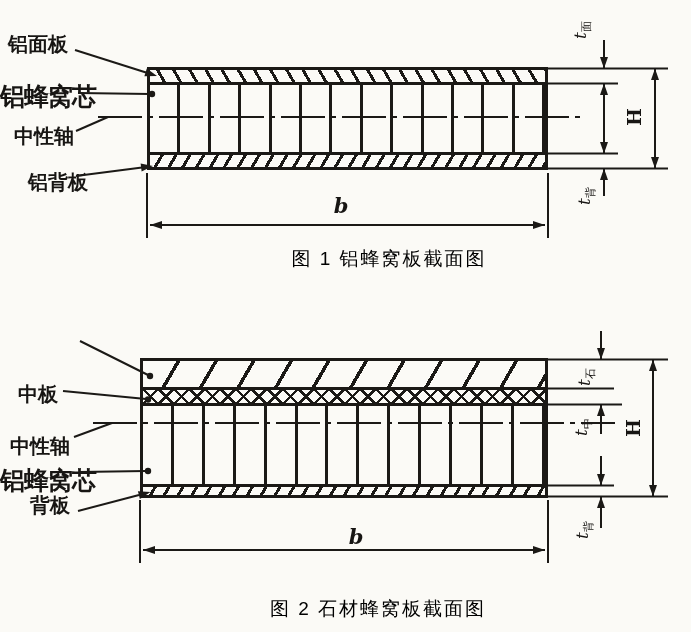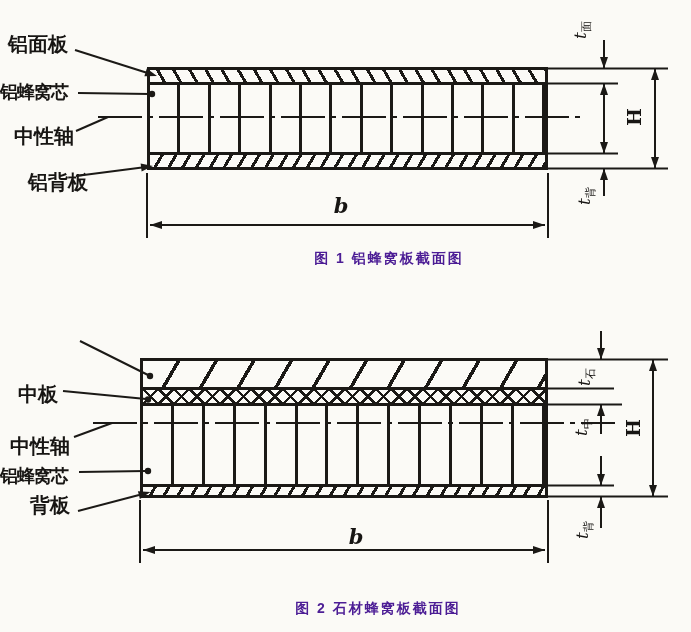--- a/index.html
+++ b/index.html
@@ -1,22 +1,22 @@
 <!DOCTYPE html>
 <html><head>
 <meta charset="utf-8">
 <style>
   html,body{margin:0;padding:0;}
   body{background:#e9e9e7;font-family:"Liberation Sans",sans-serif;}
   #stage{position:relative;width:691px;height:632px;background:#fbfaf6;overflow:hidden;}
   .lbl{position:absolute;font-weight:bold;font-size:20px;color:#171513;
        font-family:"Liberation Sans",sans-serif;white-space:nowrap;letter-spacing:0px;}
-  .lbl.small{font-size:18px;letter-spacing:-1px;}
-  .caption{position:absolute;transform:translate(-50%,-50%);font-weight:bold;font-size:14px;
-       color:#4c1d95;white-space:nowrap;letter-spacing:2px;}
+  .lbl.small{font-size:25px;letter-spacing:-1px;}
+  .caption{position:absolute;transform:translate(-50%,-50%);font-weight:normal;font-size:19px;
+       color:#000000;white-space:nowrap;letter-spacing:2px;}
   .dim-rot{position:absolute;transform:translate(-50%,-50%) rotate(-90deg);
        font-family:"DejaVu Serif",serif;font-style:italic;font-size:17px;color:#171513;white-space:nowrap;}
   .dim-rot sub{font-size:11px;font-style:normal;}
   .dim-H{position:absolute;transform:translate(-50%,-50%) rotate(-90deg);
        font-family:"DejaVu Serif",serif;font-size:19px;font-weight:bold;color:#171513;}
   .dim-b{position:absolute;transform:translate(-50%,-50%);
        font-family:"DejaVu Serif",serif;font-style:italic;font-size:21px;font-weight:bold;color:#171513;}
   .panel{position:absolute;border:3px solid #1b1916;box-sizing:border-box;background:#fbfaf6;}
   .band{box-sizing:border-box;width:100%;}
   .bb{border-bottom:3px solid #1b1916;}

